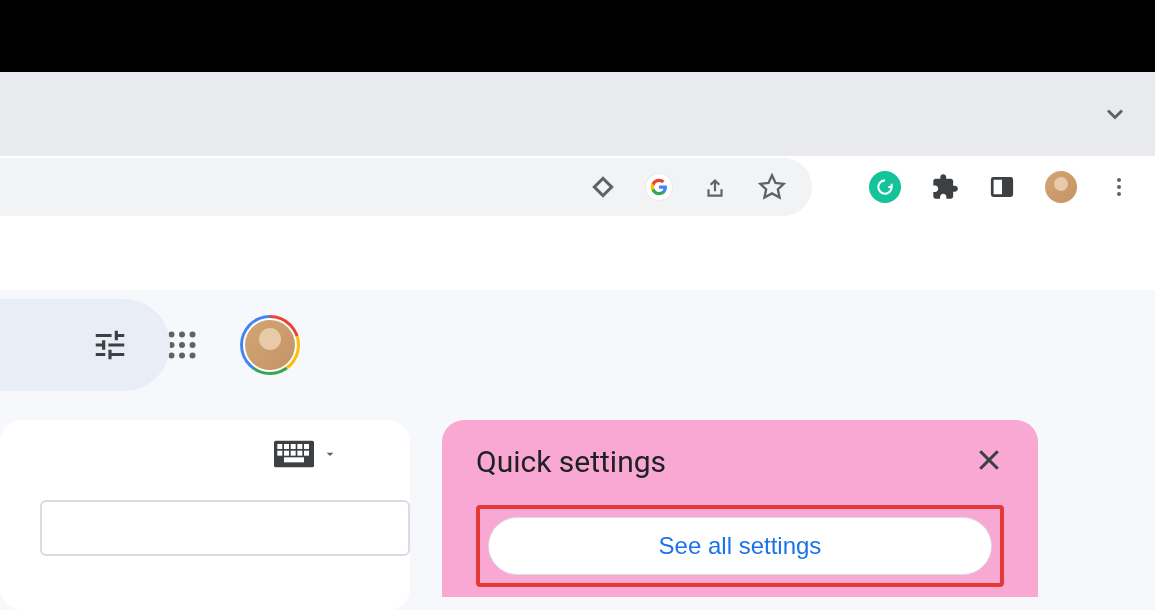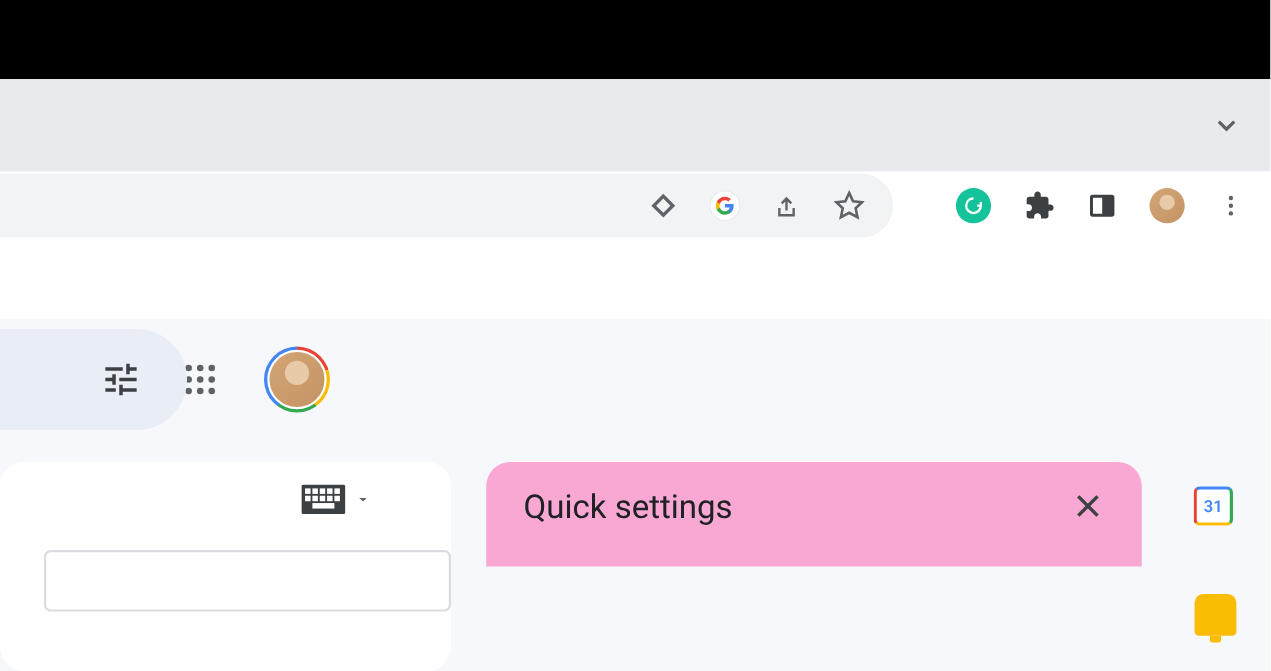--- a/index.html
+++ b/index.html
@@ -430,21 +430,18 @@
   <div class="quick-settings-panel">
     <div class="qs-header">
       <span class="qs-title">Quick settings</span>
       <span class="qs-close">
         <svg width="30" height="30" viewBox="0 0 24 24" fill="none" stroke="#3c4043" stroke-width="2.5">
             <line x1="5" y1="5" x2="19" y2="19"></line>
             <line x1="19" y1="5" x2="5" y2="19"></line>
           </svg>
       </span>
     </div>
-  </div>
-
-  <div class="side-rail">
-    <span class="calendar-icon">
-      <span class="calendar-box">31</span>
-    </span>
-    <span class="keep-icon"></span>
-  </div>
+    <div class="highlight-box">
+      <button class="see-all-btn">See all settings</button>
+    </div>
+  </div>
+
 </div>
 
 </body></html>

